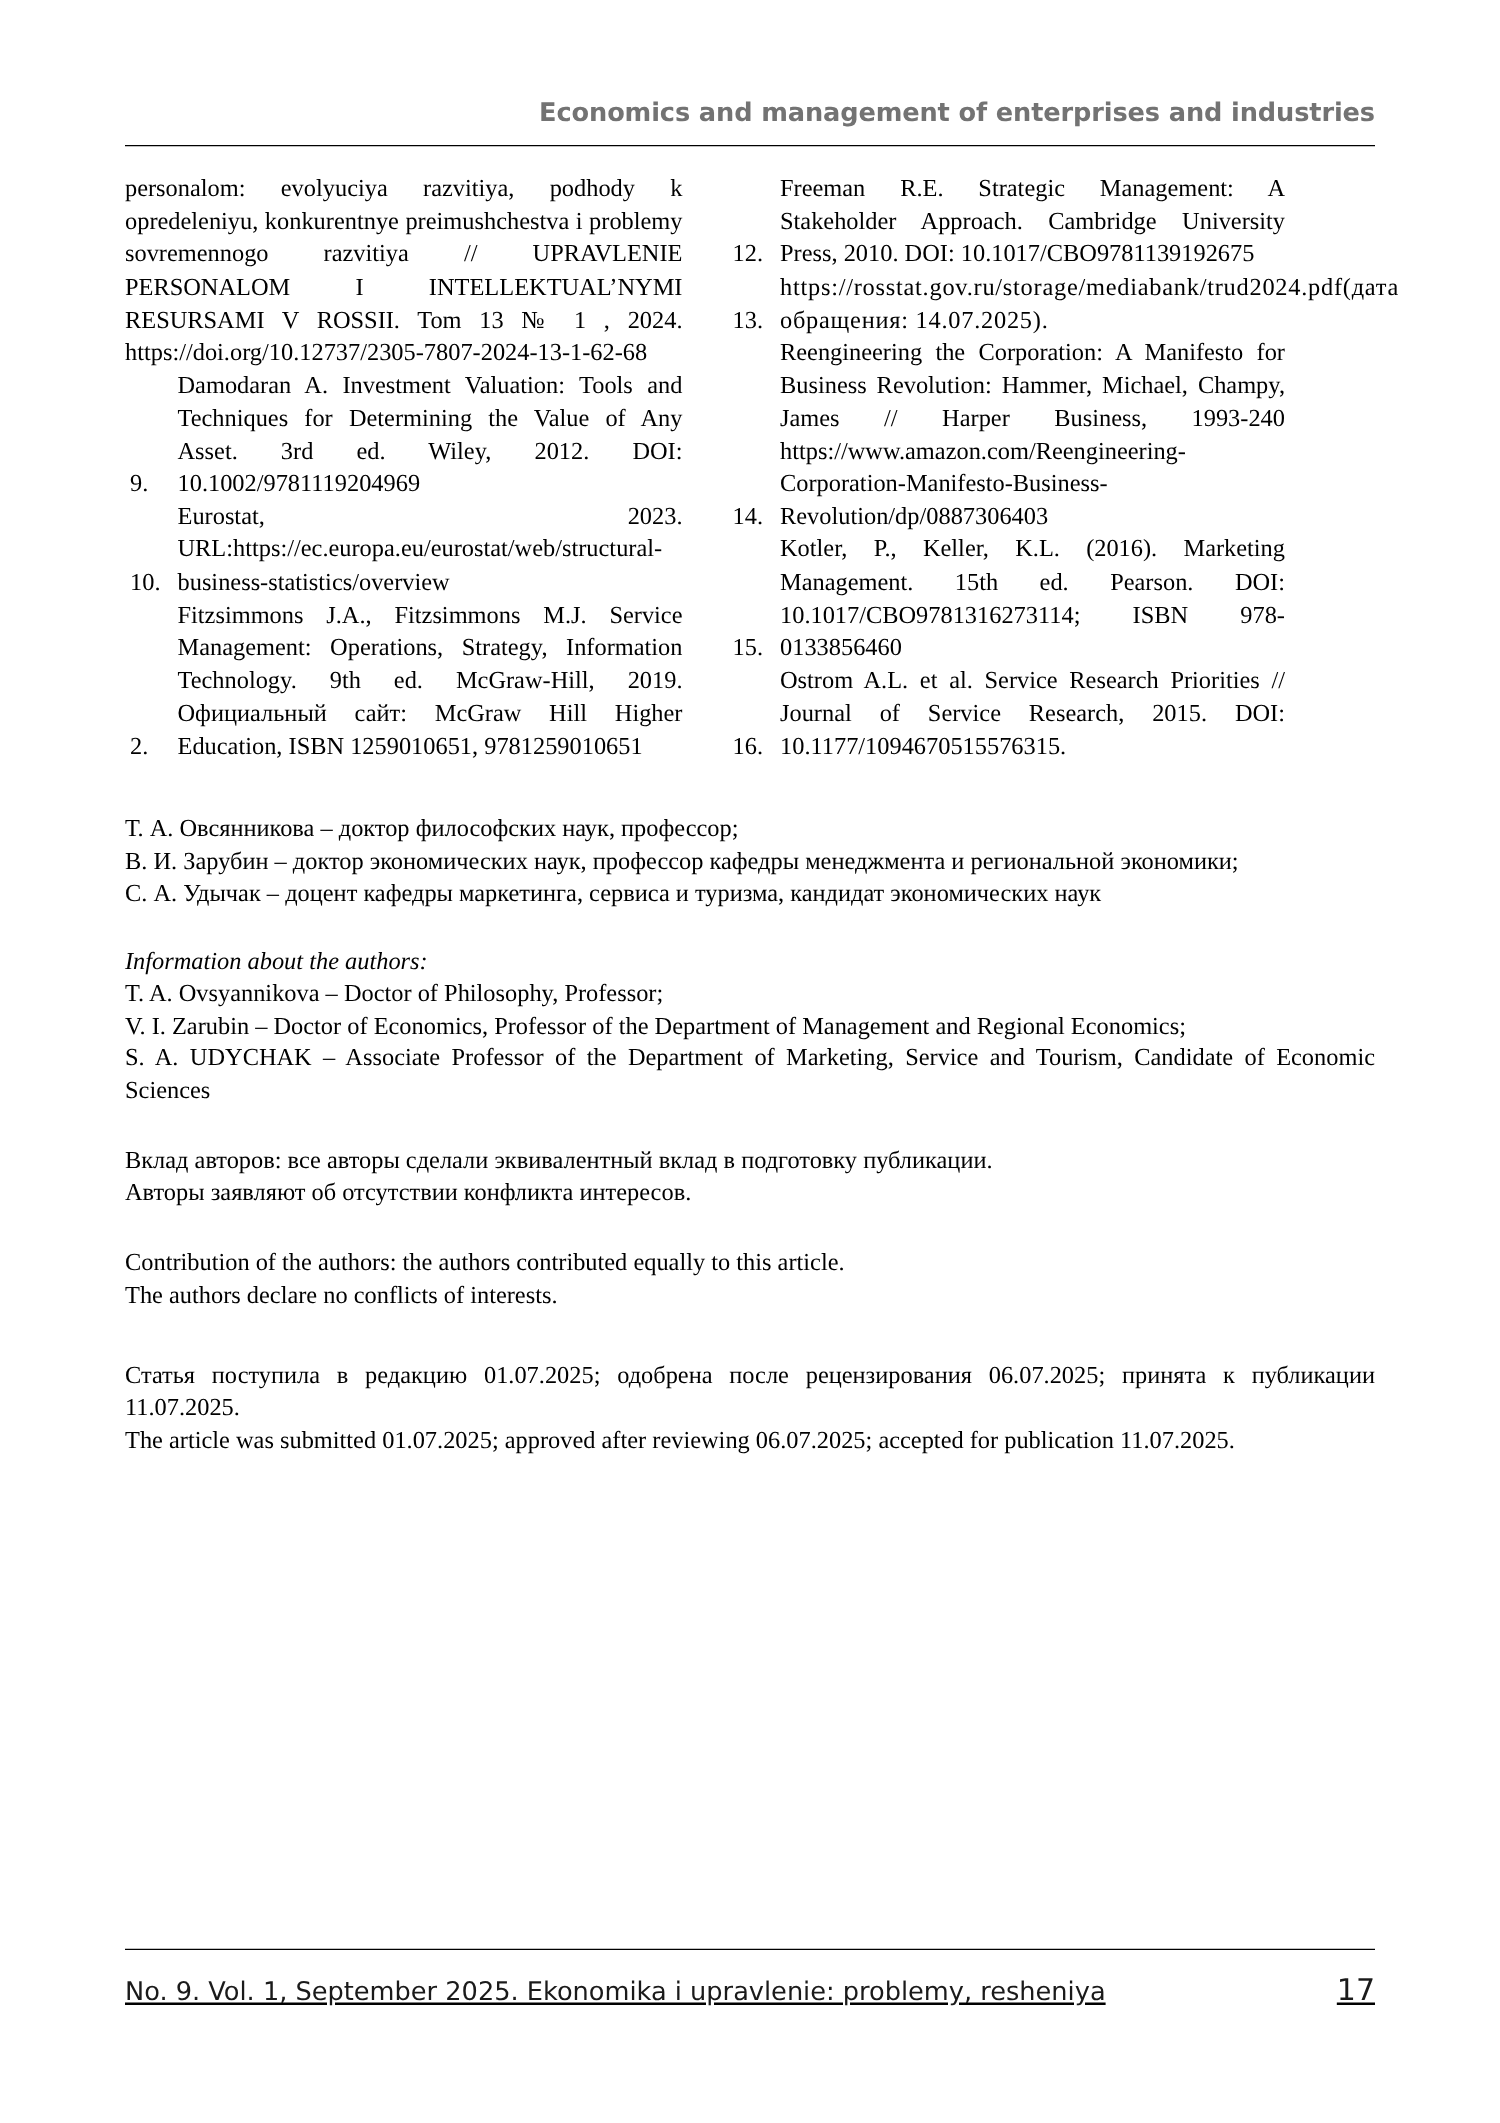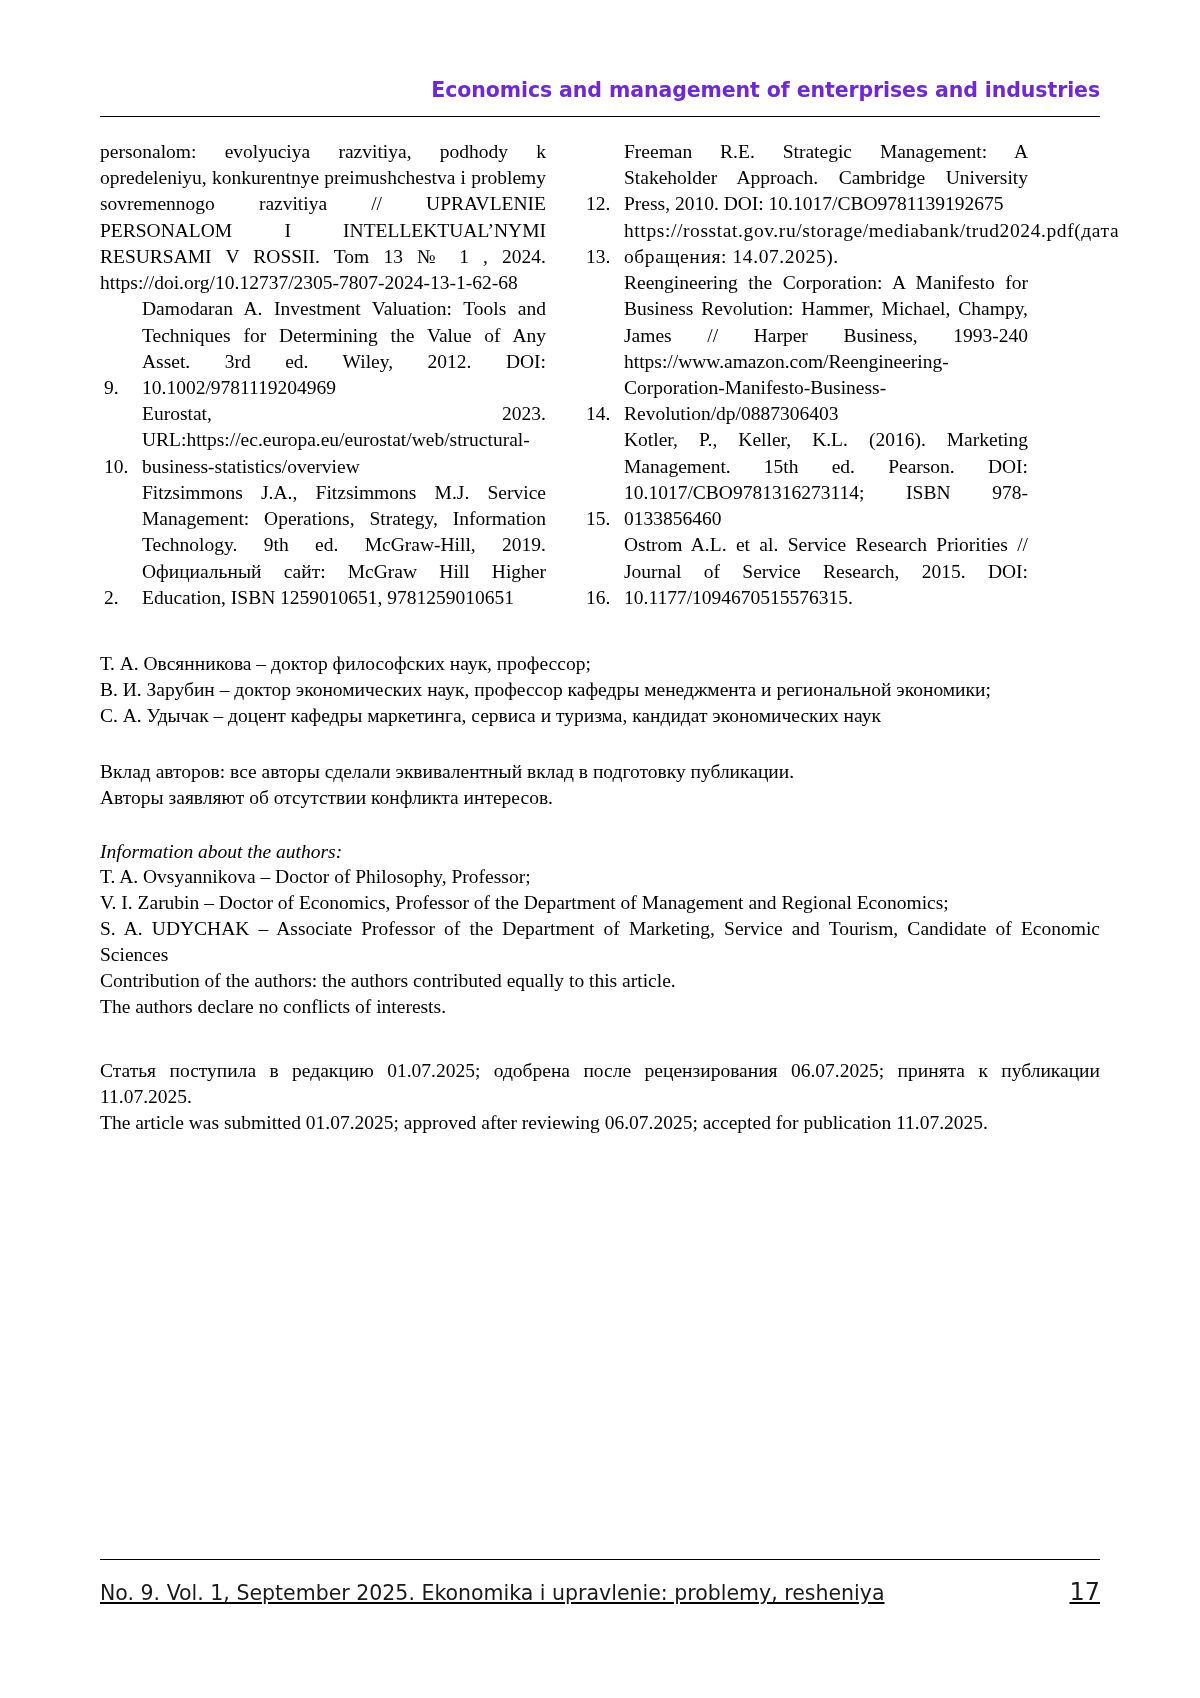--- a/index.html
+++ b/index.html
@@ -23,21 +23,21 @@
   }
 
   
   .running-head {
     padding-top: 78px;
     text-align: right;
     font-family: "DejaVu Sans", sans-serif;
     font-weight: bold;
     font-size: 20.5px;
     letter-spacing: -0.1px;
-    color: #6d28d9;
+    color: #737373;
   }
   .header-rule {
     margin-top: 14px;
     border-top: 1.6px solid #000;
     width: 100%;
   }
 
   
   .refs {
     display: flex;
@@ -92,20 +92,21 @@
   .block-authors-en {
     margin-top: 28px;
   }
   .just {
     text-align: justify;
   }
   .block-contrib-ru {
     margin-top: 30px;
   }
   .block-contrib-en {
+    margin-top: 30px;
   }
   .block-dates {
     margin-top: 38px;
     text-align: justify;
   }
 
   
   .footer {
     position: absolute;
     left: 100px;
@@ -193,30 +194,30 @@
 
     </div>
   </div>
 
   <div class="block block-authors-ru">
     <div>Т. А. Овсянникова – доктор философских наук, профессор;</div>
     <div>В. И. Зарубин – доктор экономических наук, профессор кафедры менеджмента и региональной экономики;</div>
     <div>С. А. Удычак – доцент кафедры маркетинга, сервиса и туризма, кандидат экономических наук</div>
   </div>
 
-  <div class="block block-contrib-ru">
-    <div>Вклад авторов: все авторы сделали эквивалентный вклад в подготовку публикации.</div>
-    <div>Авторы заявляют об отсутствии конфликта интересов.</div>
-  </div>
-
   <div class="block block-authors-en">
     <div class="italic-head">Information about the authors:</div>
     <div>T. A. Ovsyannikova – Doctor of Philosophy, Professor;</div>
     <div>V. I. Zarubin – Doctor of Economics, Professor of the Department of Management and Regional Economics;</div>
     <div class="just">S. A. UDYCHAK – Associate Professor of the Department of Marketing, Service and Tourism, Candidate of Economic Sciences</div>
+  </div>
+
+  <div class="block block-contrib-ru">
+    <div>Вклад авторов: все авторы сделали эквивалентный вклад в подготовку публикации.</div>
+    <div>Авторы заявляют об отсутствии конфликта интересов.</div>
   </div>
 
   <div class="block block-contrib-en">
     <div>Contribution of the authors: the authors contributed equally to this article.</div>
     <div>The authors declare no conflicts of interests.</div>
   </div>
 
   <div class="block block-dates">
     <div class="just">Статья поступила в редакцию 01.07.2025; одобрена после рецензирования 06.07.2025; принята к публикации 11.07.2025.</div>
     <div>The article was submitted 01.07.2025; approved after reviewing 06.07.2025; accepted for publication 11.07.2025.</div>

